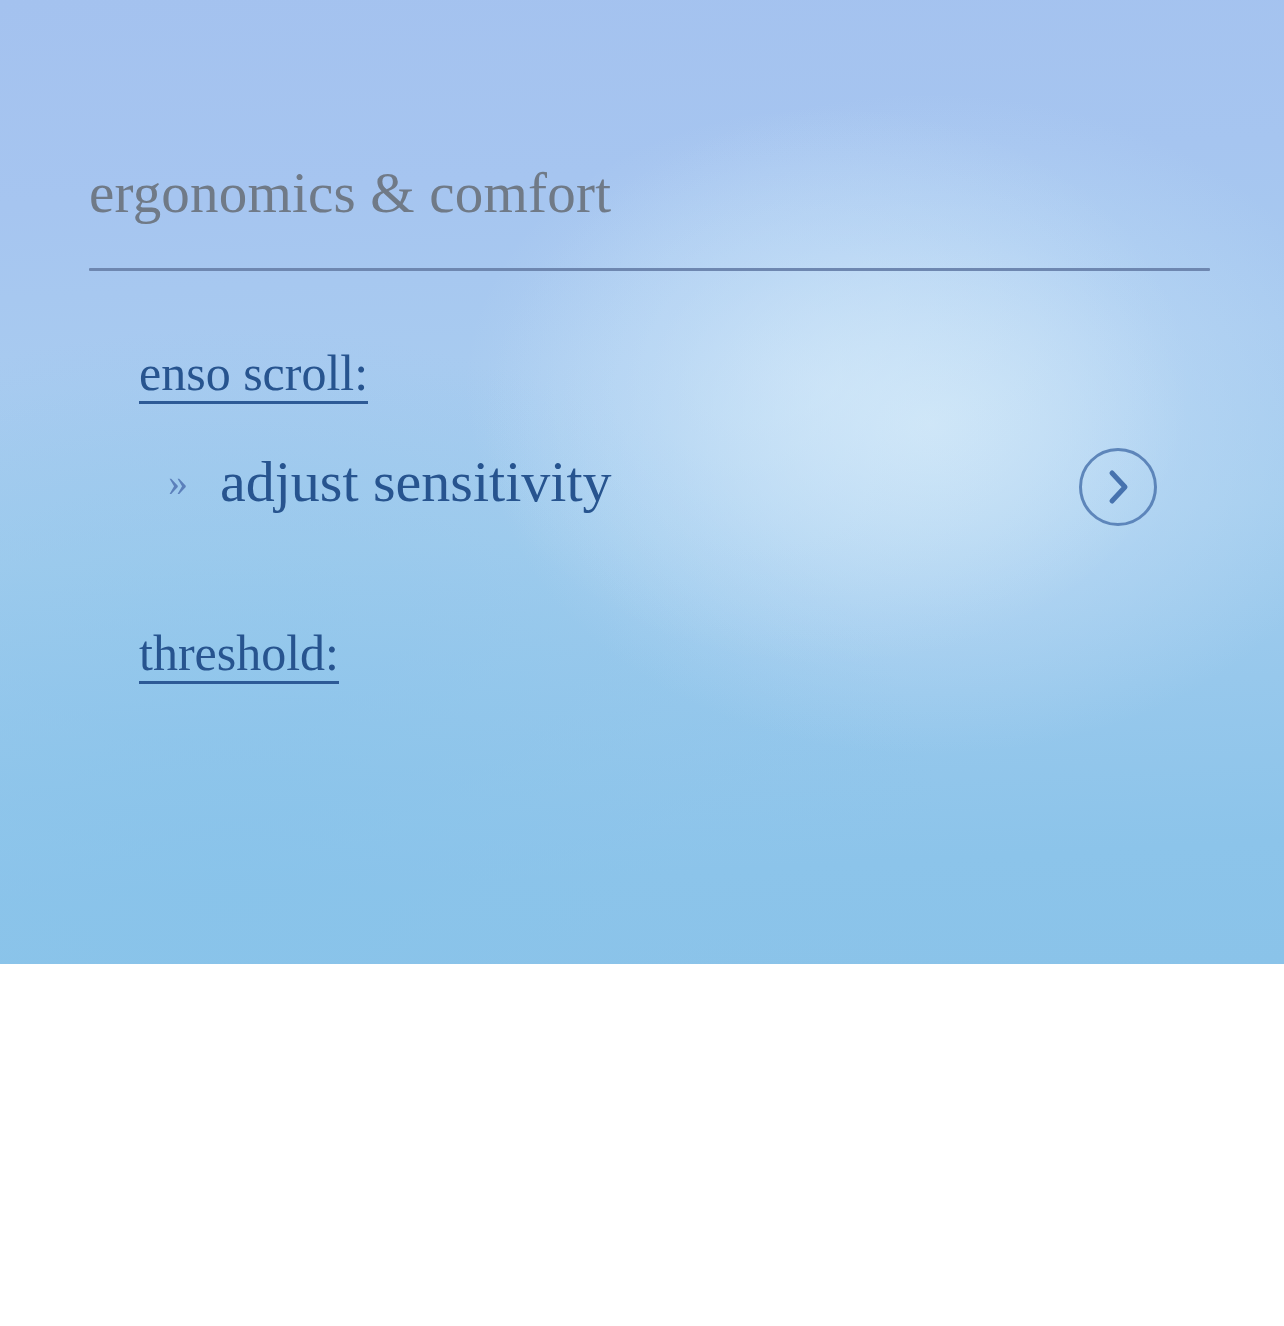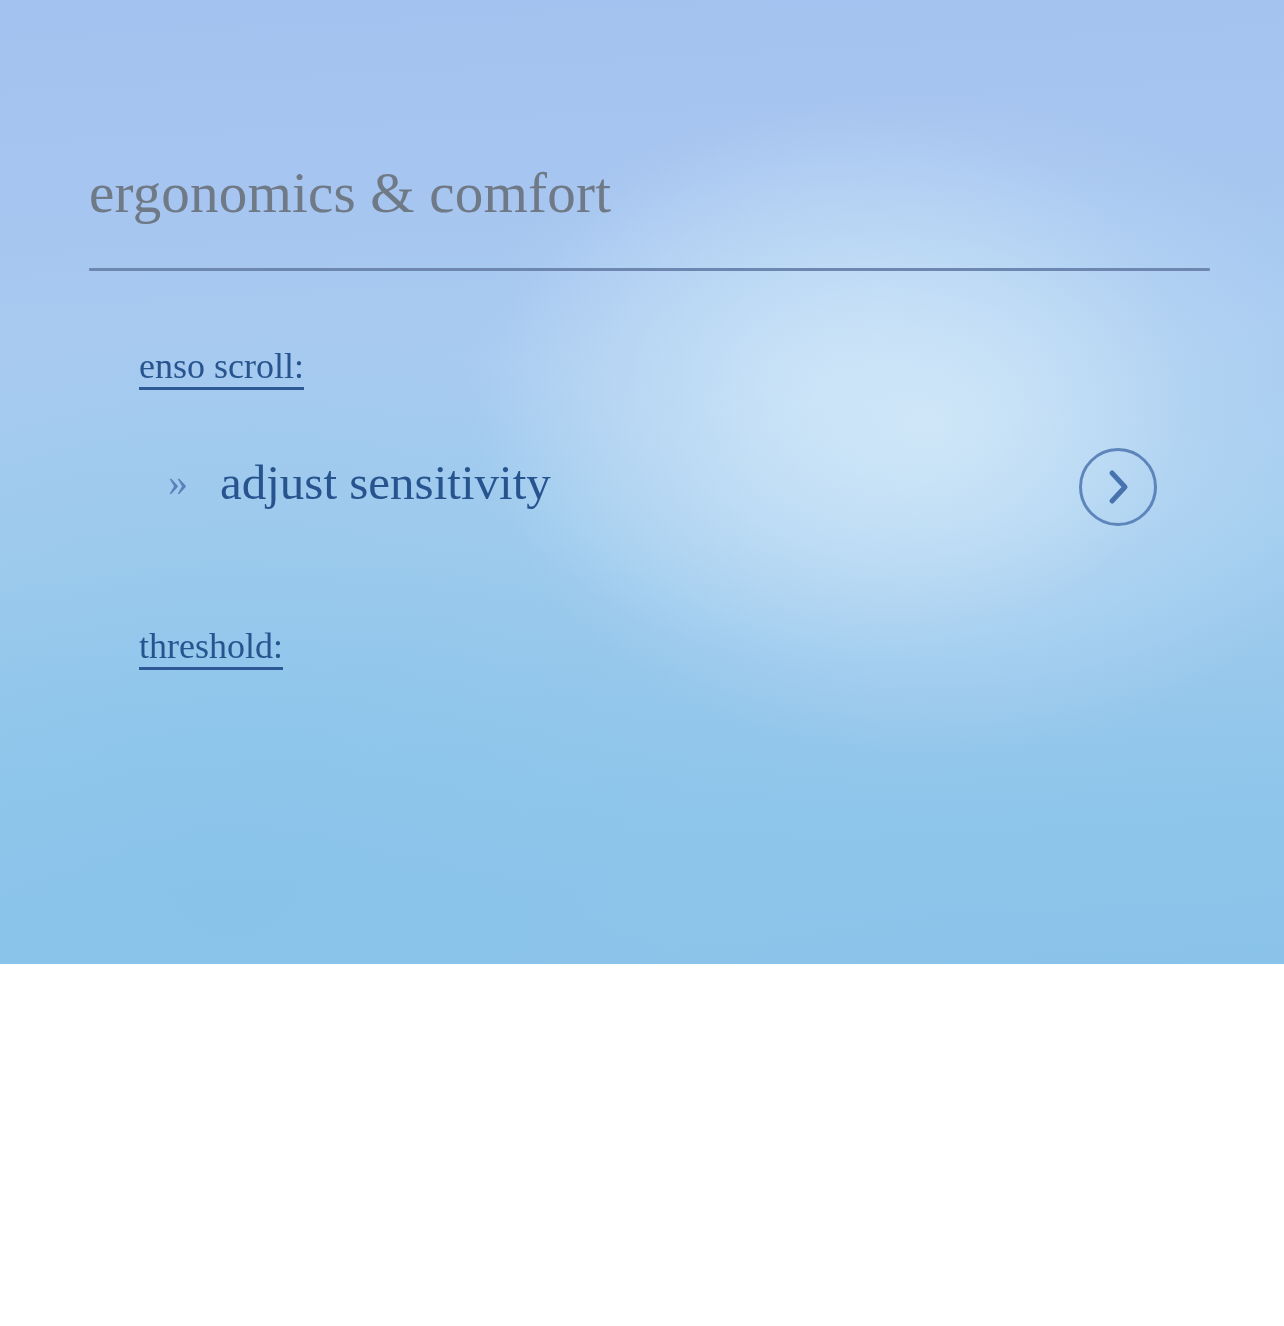--- a/index.html
+++ b/index.html
@@ -83,21 +83,21 @@
     width: 1284px;
   }
   .sec-1 { top: 348px; }
   .sec-2 { top: 628px; }
   .sec-3 { top: 1016px; }
 
   .section-header {
     position: absolute;
     left: 131px;
     top: 0;
-    font-size: 36px;
+    font-size: 50px;
     line-height: 1.0;
     color: #27548f;
     white-space: nowrap;
     border-bottom: 3px solid #2d5a96;
     padding-bottom: 3px;
   }
 
   
   .row {
     position: absolute;
@@ -116,21 +116,21 @@
     line-height: 1;
     color: #5d82bd;
   }
   .marker.chev  { left: 135px; font-size: 40px; color: #5c80bb; }
   .marker.dash  { left: 114px; font-size: 42px; color: #6b8dc0; }
   .marker.check { left: 114px; font-size: 46px; color: #4a6d9e; font-family: "DejaVu Sans", sans-serif; font-weight: 400; }
 
   .row-label {
     position: absolute;
     left: 212px;
-    font-size: 49px;
+    font-size: 58px;
     line-height: 1;
     color: #27548f;
     white-space: nowrap;
   }
 
   
   .arrow-btn {
     position: absolute;
     width: 72px;
     height: 72px;

